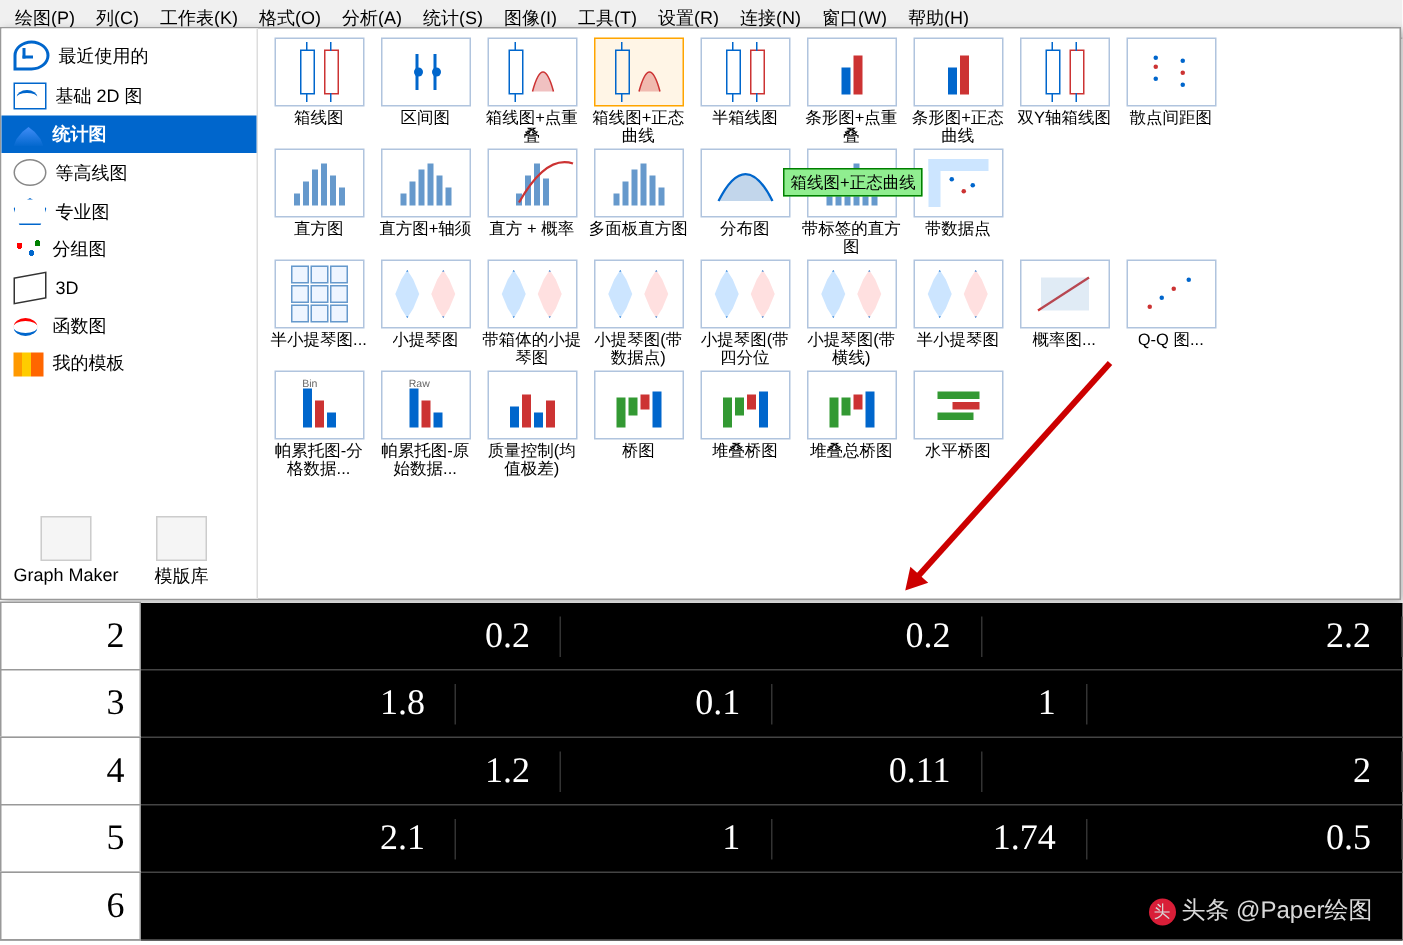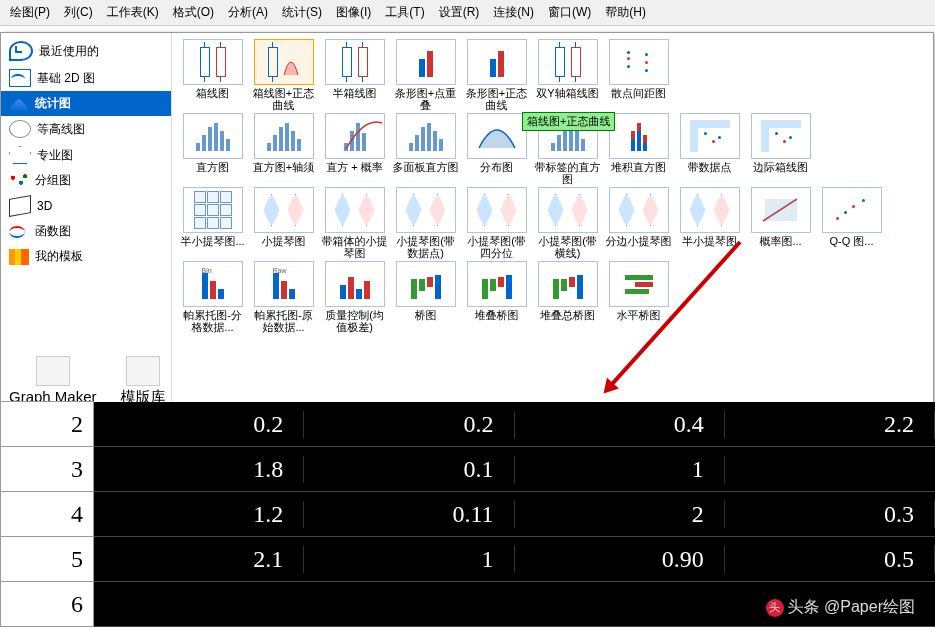--- a/index.html
+++ b/index.html
@@ -1,37 +1,37 @@
 <!DOCTYPE html>
 <html><head>
 <meta charset="utf-8">
 <style>
 body{margin:0;font:12px "Microsoft YaHei",sans-serif;background:#fff;overflow:hidden;width:935px;height:630px}
 .menubar{display:flex;background:#f0f0f0;border-bottom:1px solid #ccc;padding:2px 4px;gap:2px}
 .menubar span{padding:2px 6px;cursor:default}
-.dropdown{position:absolute;top:32px;left:0;width:932px;height:380px;background:#fff;border:1px solid #999;box-shadow:2px 2px 6px rgba(0,0,0,.3);display:flex}
+.dropdown{position:absolute;top:18px;left:0;width:932px;height:380px;background:#fff;border:1px solid #999;box-shadow:2px 2px 6px rgba(0,0,0,.3);display:flex}
 .sidebar{width:170px;background:#fff;border-right:1px solid #ddd;padding:4px 0}
 .cat{display:flex;align-items:center;padding:4px 8px;gap:6px;cursor:default}
 .cat.sel{background:#0066cc;color:#fff;font-weight:bold}
 .cat .ic{width:20px;height:16px;display:inline-block}
 .icon-recent{border:2px solid #0066cc;border-radius:50% 50% 50% 0;width:14px;height:14px;position:relative}
 .icon-recent::after{content:"";position:absolute;width:5px;height:5px;border-left:2px solid #0066cc;border-bottom:2px solid #0066cc;top:3px;left:4px}
 .icon-2d{width:18px;height:14px;border:1px solid #0066cc;position:relative}
 .icon-2d::after{content:"";position:absolute;width:14px;height:8px;border-top:2px solid #0066cc;top:4px;left:1px;border-radius:50%}
 .icon-stat{width:18px;height:14px;background:linear-gradient(to top,#0066cc,#4d94ff);clip-path:polygon(0 100%,10% 70%,30% 40%,50% 20%,70% 40%,90% 70%,100% 100%)}
 .icon-cont{width:16px;height:14px;border:1px solid #888;border-radius:50%}
 .icon-pro{width:16px;height:16px;border:1px solid #0066cc;clip-path:polygon(50% 0,100% 38%,82% 100%,18% 100%,0 38%)}
 .icon-grp{width:16px;height:14px;background:radial-gradient(circle at 20% 30%,red 2px,transparent 2px),radial-gradient(circle at 60% 60%,#0066cc 2px,transparent 2px),radial-gradient(circle at 80% 20%,green 2px,transparent 2px)}
 .icon-3d{width:18px;height:14px;border:1px solid #333;position:relative;transform:skewY(-10deg)}
 .icon-fn{width:18px;height:14px;position:relative}
 .icon-fn::after{content:"";position:absolute;width:16px;height:10px;border-top:2px solid red;border-radius:50%;top:2px}
 .icon-fn::before{content:"";position:absolute;width:16px;height:10px;border-bottom:2px solid #0066cc;border-radius:50%;top:2px}
 .icon-tpl{width:18px;height:12px;background:linear-gradient(to right,#ff9900 30%,#ffcc00 30% 60%,#ff6600 60%)}
 .bottom-tools{position:absolute;bottom:6px;left:8px;display:flex;gap:24px}
-.tool{display:flex;flex-direction:column;align-items:center;gap:2px;font-size:15px}
+.tool{display:flex;flex-direction:column;align-items:center;gap:2px;font-size:12px}
 .tool .tic{width:32px;height:28px;background:#f5f5f5;border:1px solid #ccc}
 .gallery{flex:1;padding:6px;overflow:auto}
 .row{display:flex;gap:2px;margin-bottom:2px}
 .item{width:69px;display:flex;flex-direction:column;align-items:center;cursor:default}
 .thumb{width:58px;height:44px;border:1px solid #b0c4de;background:#fff;margin-bottom:2px;position:relative;display:flex;align-items:center;justify-content:center}
 .item.hov .thumb{border:1px solid #ffa500;background:#fff5e6}
 .item .lbl{font-size:11px;text-align:center;line-height:12px;height:24px;overflow:hidden}
 .tooltip{position:absolute;background:#90ee90;border:1px solid #008000;padding:1px 4px;font-size:11px;z-index:10}
 .arrow{position:absolute;width:200px;height:4px;background:#cc0000;z-index:9;transform-origin:right center}
 .arrow::before{content:"";position:absolute;left:-12px;top:-6px;border:8px solid transparent;border-right:14px solid #cc0000}
@@ -123,20 +123,44 @@
       <div class="row">
         <div class="item">
           <div class="thumb">
             <div style="display:flex;gap:6px">
               <div class="box-v"></div>
               <div class="box-v" style="border-color:#cc3333"></div>
             </div>
           </div>
           <div class="lbl">箱线图</div>
         </div>
+        <div class="item">
+          <div class="thumb">
+            <div style="display:flex;gap:10px">
+              <div style="width:0;height:24px;border-left:2px solid #0066cc;position:relative">
+                <i style="position:absolute;width:6px;height:6px;background:#0066cc;border-radius:50%;left:-3px;top:9px"></i>
+              </div>
+              <div style="width:0;height:24px;border-left:2px solid #0066cc;position:relative">
+                <i style="position:absolute;width:6px;height:6px;background:#0066cc;border-radius:50%;left:-3px;top:9px"></i>
+              </div>
+            </div>
+          </div>
+          <div class="lbl">区间图</div>
+        </div>
+        <div class="item">
+          <div class="thumb">
+            <div style="display:flex;gap:4px;align-items:center">
+              <div class="box-v"></div>
+              <svg width="18" height="30">
+                <path d="M2,28 Q9,2 16,28" fill="rgba(204,51,51,.3)" stroke="#cc3333"></path>
+              </svg>
+            </div>
+          </div>
+          <div class="lbl">箱线图+点重叠</div>
+        </div>
         <div class="item hov">
           <div class="thumb">
             <div style="display:flex;gap:4px;align-items:center">
               <div class="box-v"></div>
               <svg width="18" height="30">
                 <path d="M2,28 Q9,2 16,28" fill="rgba(204,51,51,.3)" stroke="#cc3333"></path>
               </svg>
             </div>
           </div>
           <div class="lbl">箱线图+正态曲线</div>
@@ -263,48 +287,28 @@
               <i style="height:24px"></i>
               <i style="height:28px"></i>
               <i style="height:20px"></i>
               <i style="height:12px"></i>
             </div>
           </div>
           <div class="lbl">带标签的直方图</div>
         </div>
         <div class="item">
           <div class="thumb">
-            <div class="bars hist">
-              <i style="height:20px;background:linear-gradient(#cc3333 40%,#0066cc 40%)"></i>
-              <i style="height:28px;background:linear-gradient(#cc3333 30%,#0066cc 30%)"></i>
-              <i style="height:16px;background:linear-gradient(#cc3333 50%,#0066cc 50%)"></i>
-            </div>
-          </div>
-          <div class="lbl">堆积直方图</div>
-        </div>
-        <div class="item">
-          <div class="thumb">
             <div class="scat" style="border-left:8px solid #cce5ff;border-top:8px solid #cce5ff;width:32px;height:24px">
               <i style="top:4px;left:6px"></i>
               <i style="top:12px;left:14px;background:#cc3333"></i>
               <i style="top:8px;left:20px"></i>
             </div>
           </div>
           <div class="lbl">带数据点</div>
         </div>
-        <div class="item">
-          <div class="thumb">
-            <div class="scat" style="border-left:8px solid #cce5ff;border-top:8px solid #cce5ff;width:32px;height:24px">
-              <i style="top:4px;left:6px"></i>
-              <i style="top:12px;left:14px;background:#cc3333"></i>
-              <i style="top:8px;left:20px"></i>
-            </div>
-          </div>
-          <div class="lbl">边际箱线图</div>
-        </div>
       </div>
       <div class="row">
         <div class="item">
           <div class="thumb">
             <div style="display:grid;grid-template:repeat(3,12px)/repeat(3,12px);gap:1px">
               <div style="border:1px solid #6699cc;background:#eef5ff"></div>
               <div style="border:1px solid #6699cc;background:#eef5ff"></div>
               <div style="border:1px solid #6699cc;background:#eef5ff"></div>
               <div style="border:1px solid #6699cc;background:#eef5ff"></div>
               <div style="border:1px solid #6699cc;background:#eef5ff"></div>
@@ -353,29 +357,20 @@
           <div class="lbl">小提琴图(带四分位</div>
         </div>
         <div class="item">
           <div class="thumb">
             <div style="display:flex;gap:4px">
               <div class="violin"></div>
               <div class="violin" style="background:#ffe0e0"></div>
             </div>
           </div>
           <div class="lbl">小提琴图(带横线)</div>
-        </div>
-        <div class="item">
-          <div class="thumb">
-            <div style="display:flex;gap:4px">
-              <div class="violin"></div>
-              <div class="violin" style="background:#ffe0e0"></div>
-            </div>
-          </div>
-          <div class="lbl">分边小提琴图</div>
         </div>
         <div class="item">
           <div class="thumb">
             <div style="display:flex;gap:4px">
               <div class="violin"></div>
               <div class="violin" style="background:#ffe0e0"></div>
             </div>
           </div>
           <div class="lbl">半小提琴图</div>
         </div>
@@ -486,42 +481,40 @@
 </div>
 
 <div class="tooltip" style="top:112px;left:522px">箱线图+正态曲线</div>
 <div class="arrow" style="top:240px;left:540px;transform:rotate(-48deg)"></div>
 
 <div class="table-bg" id="tbl">
     <div class="trow">
       <div class="rh">2</div>
       <div class="cell">0.2</div>
       <div class="cell">0.2</div>
-      <div class="cell">0.4</div>
       <div class="cell">2.2</div>
     </div>
     <div class="trow">
       <div class="rh">3</div>
       <div class="cell">1.8</div>
       <div class="cell">0.1</div>
       <div class="cell">1</div>
       <div class="cell"></div>
     </div>
     <div class="trow">
       <div class="rh">4</div>
       <div class="cell">1.2</div>
       <div class="cell">0.11</div>
       <div class="cell">2</div>
-      <div class="cell">0.3</div>
     </div>
     <div class="trow">
       <div class="rh">5</div>
       <div class="cell">2.1</div>
       <div class="cell">1</div>
-      <div class="cell">0.90</div>
+      <div class="cell">1.74</div>
       <div class="cell">0.5</div>
     </div>
     <div class="trow">
       <div class="rh">6</div>
       <div class="cell"></div>
       <div class="cell"></div>
       <div class="cell"></div>
       <div class="cell"></div>
     </div>
   </div>

